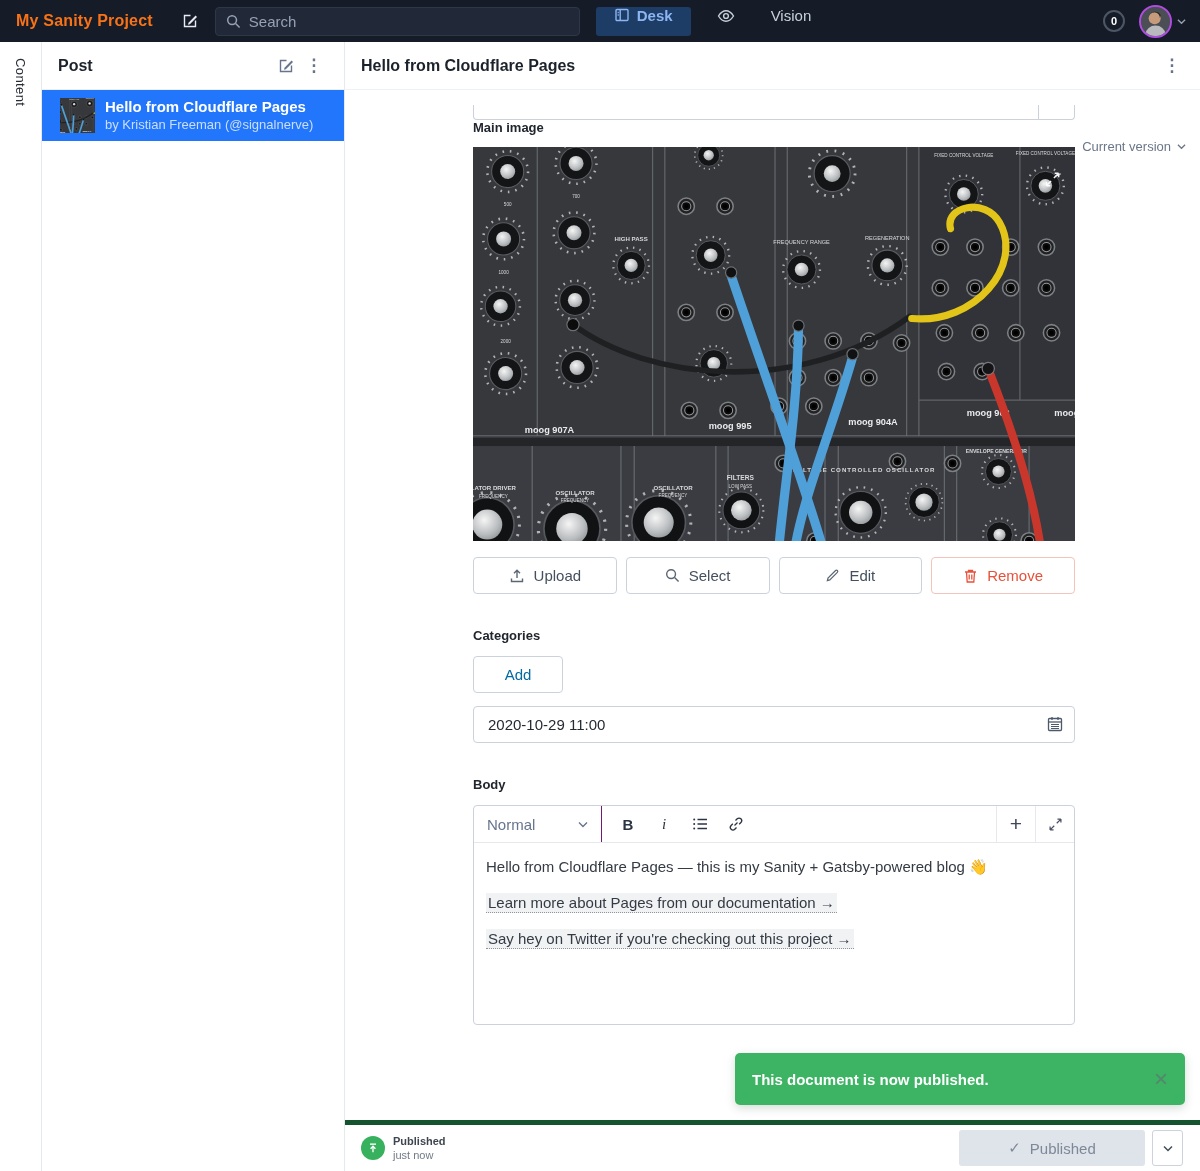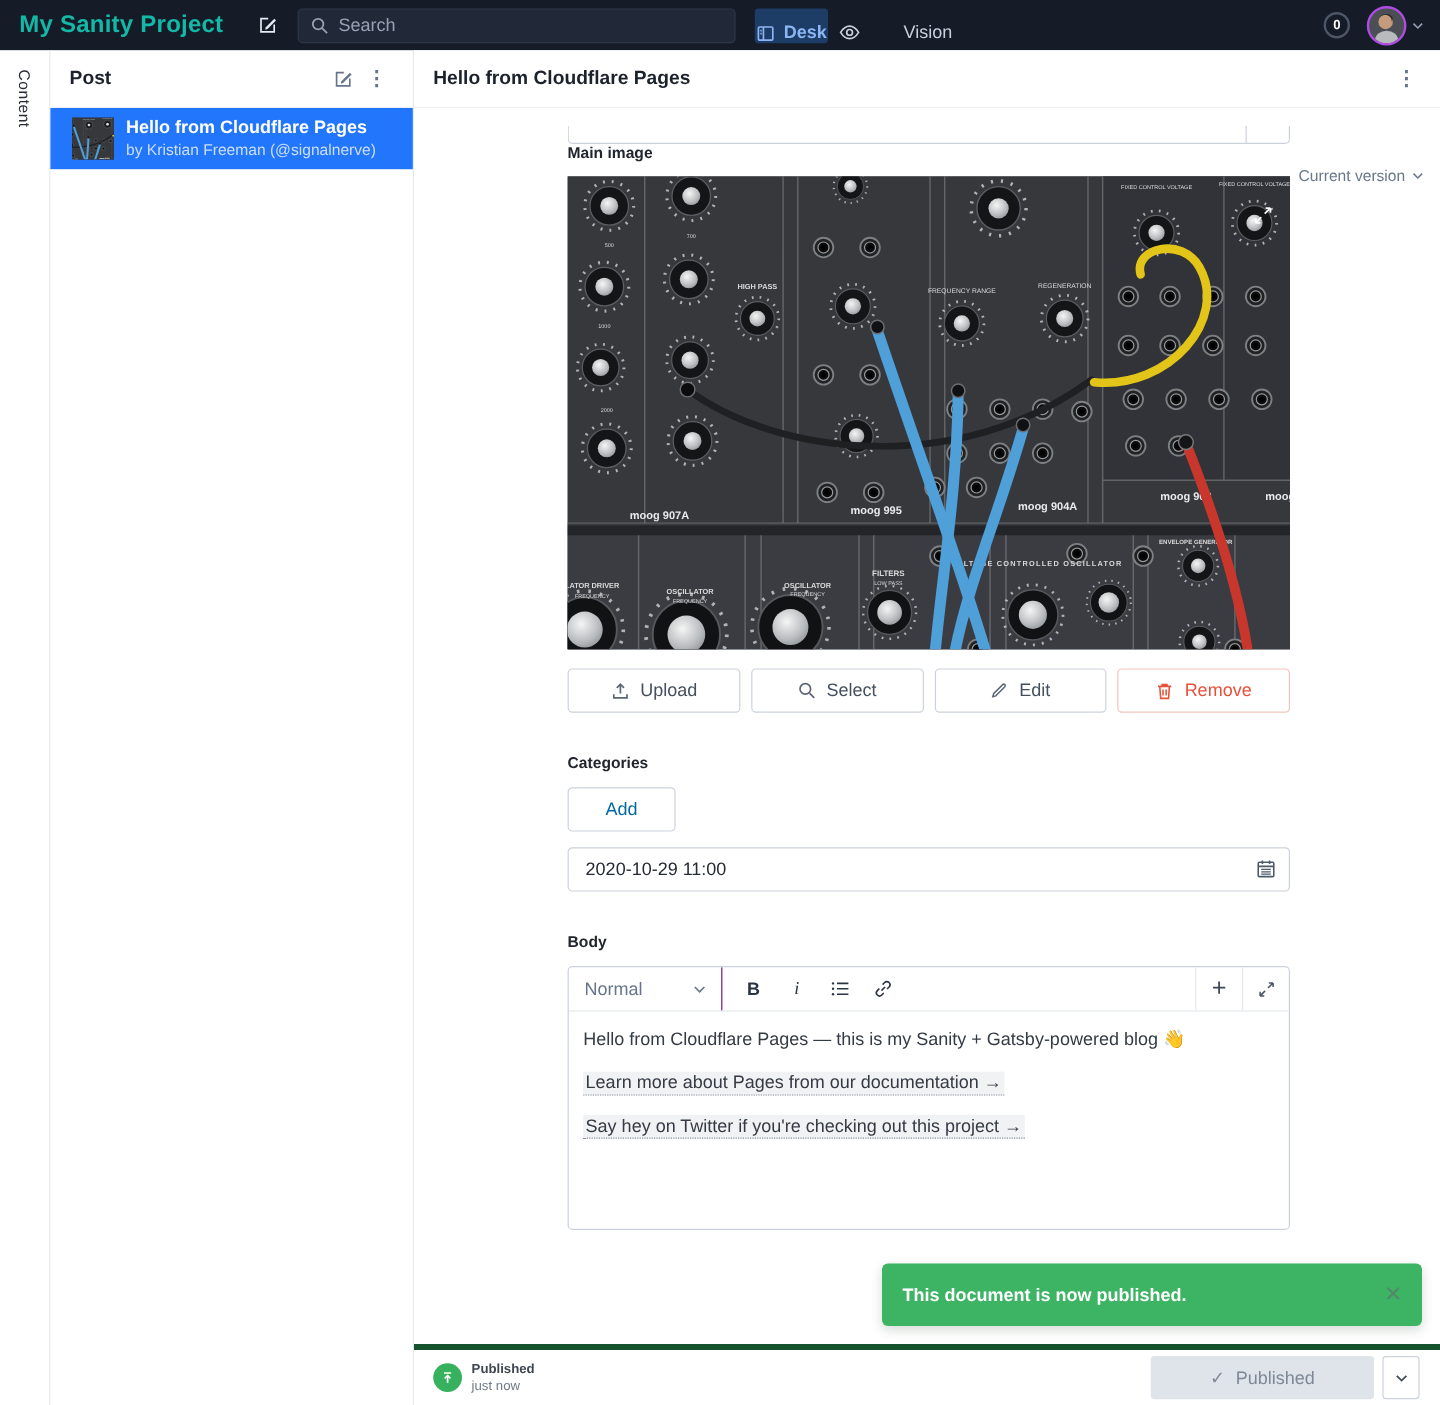--- a/index.html
+++ b/index.html
@@ -1,26 +1,26 @@
 <!DOCTYPE html>
 <html><head>
 <meta charset="utf-8">
 <style>
   * { box-sizing: border-box; margin: 0; padding: 0; }
   html,body { width:1200px; height:1171px; }
   body { font-family:"Liberation Sans", sans-serif; background:#fff; overflow:hidden; position:relative; }
 
   
   .navbar { height:42px; background:#151c28; display:flex; align-items:center; padding:0 14px 0 16px; }
-  .nav-title { color:#14b8a6; font-size:20px; font-weight:700; letter-spacing:.2px; }
+  .nav-title { color:#f97316; font-size:16px; font-weight:700; letter-spacing:.2px; }
   .nav-compose { margin-left:22px; width:30px; height:30px; display:flex; align-items:center; justify-content:center; cursor:pointer; }
   .nav-search { margin-left:10px; width:365px; height:29px; background:#212938; border:1px solid #2e3747; border-radius:4px; display:flex; align-items:center; padding:0 10px; gap:8px; }
   .nav-search input { flex:1; background:transparent; border:none; outline:none; color:#d6dbe4; font-size:15px; font-family:inherit; }
   .nav-search input::placeholder { color:#97a1b3; }
-  .nav-tab { margin-left:16px; height:29px; padding:0 1px; border-radius:3px; display:flex; align-items:flex-end; gap:7px; font-size:15px; cursor:pointer; }
+  .nav-tab { margin-left:16px; height:29px; padding:0 18px; border-radius:3px; display:flex; align-items:flex-start; gap:7px; font-size:15px; cursor:pointer; }
   .nav-tab.active { background:#1d3c66; color:#8cb6f3; font-weight:600; }
   .nav-tab.plain { color:#c7d0db; margin-left:8px;gap:36px; }
   .nav-spacer { flex:1; }
   .nav-badge { width:22px; height:22px; border-radius:50%; border:2px solid #4d5665; color:#fff; font-size:11px; font-weight:700; display:flex; align-items:center; justify-content:center; margin-right:14px; }
   .avatar { width:33px; height:33px; border-radius:50%; border:2px solid #b14be4; overflow:hidden; background:#565b62; flex:none; cursor:pointer; }
   .nav-caret { margin-left:5px; display:flex; }
 
   
   .workspace { display:flex; height:1129px; background:#fff; }
   .content-strip { width:42px; border-right:1px solid #e6eaef; padding-top:16px; display:flex; justify-content:center; }

